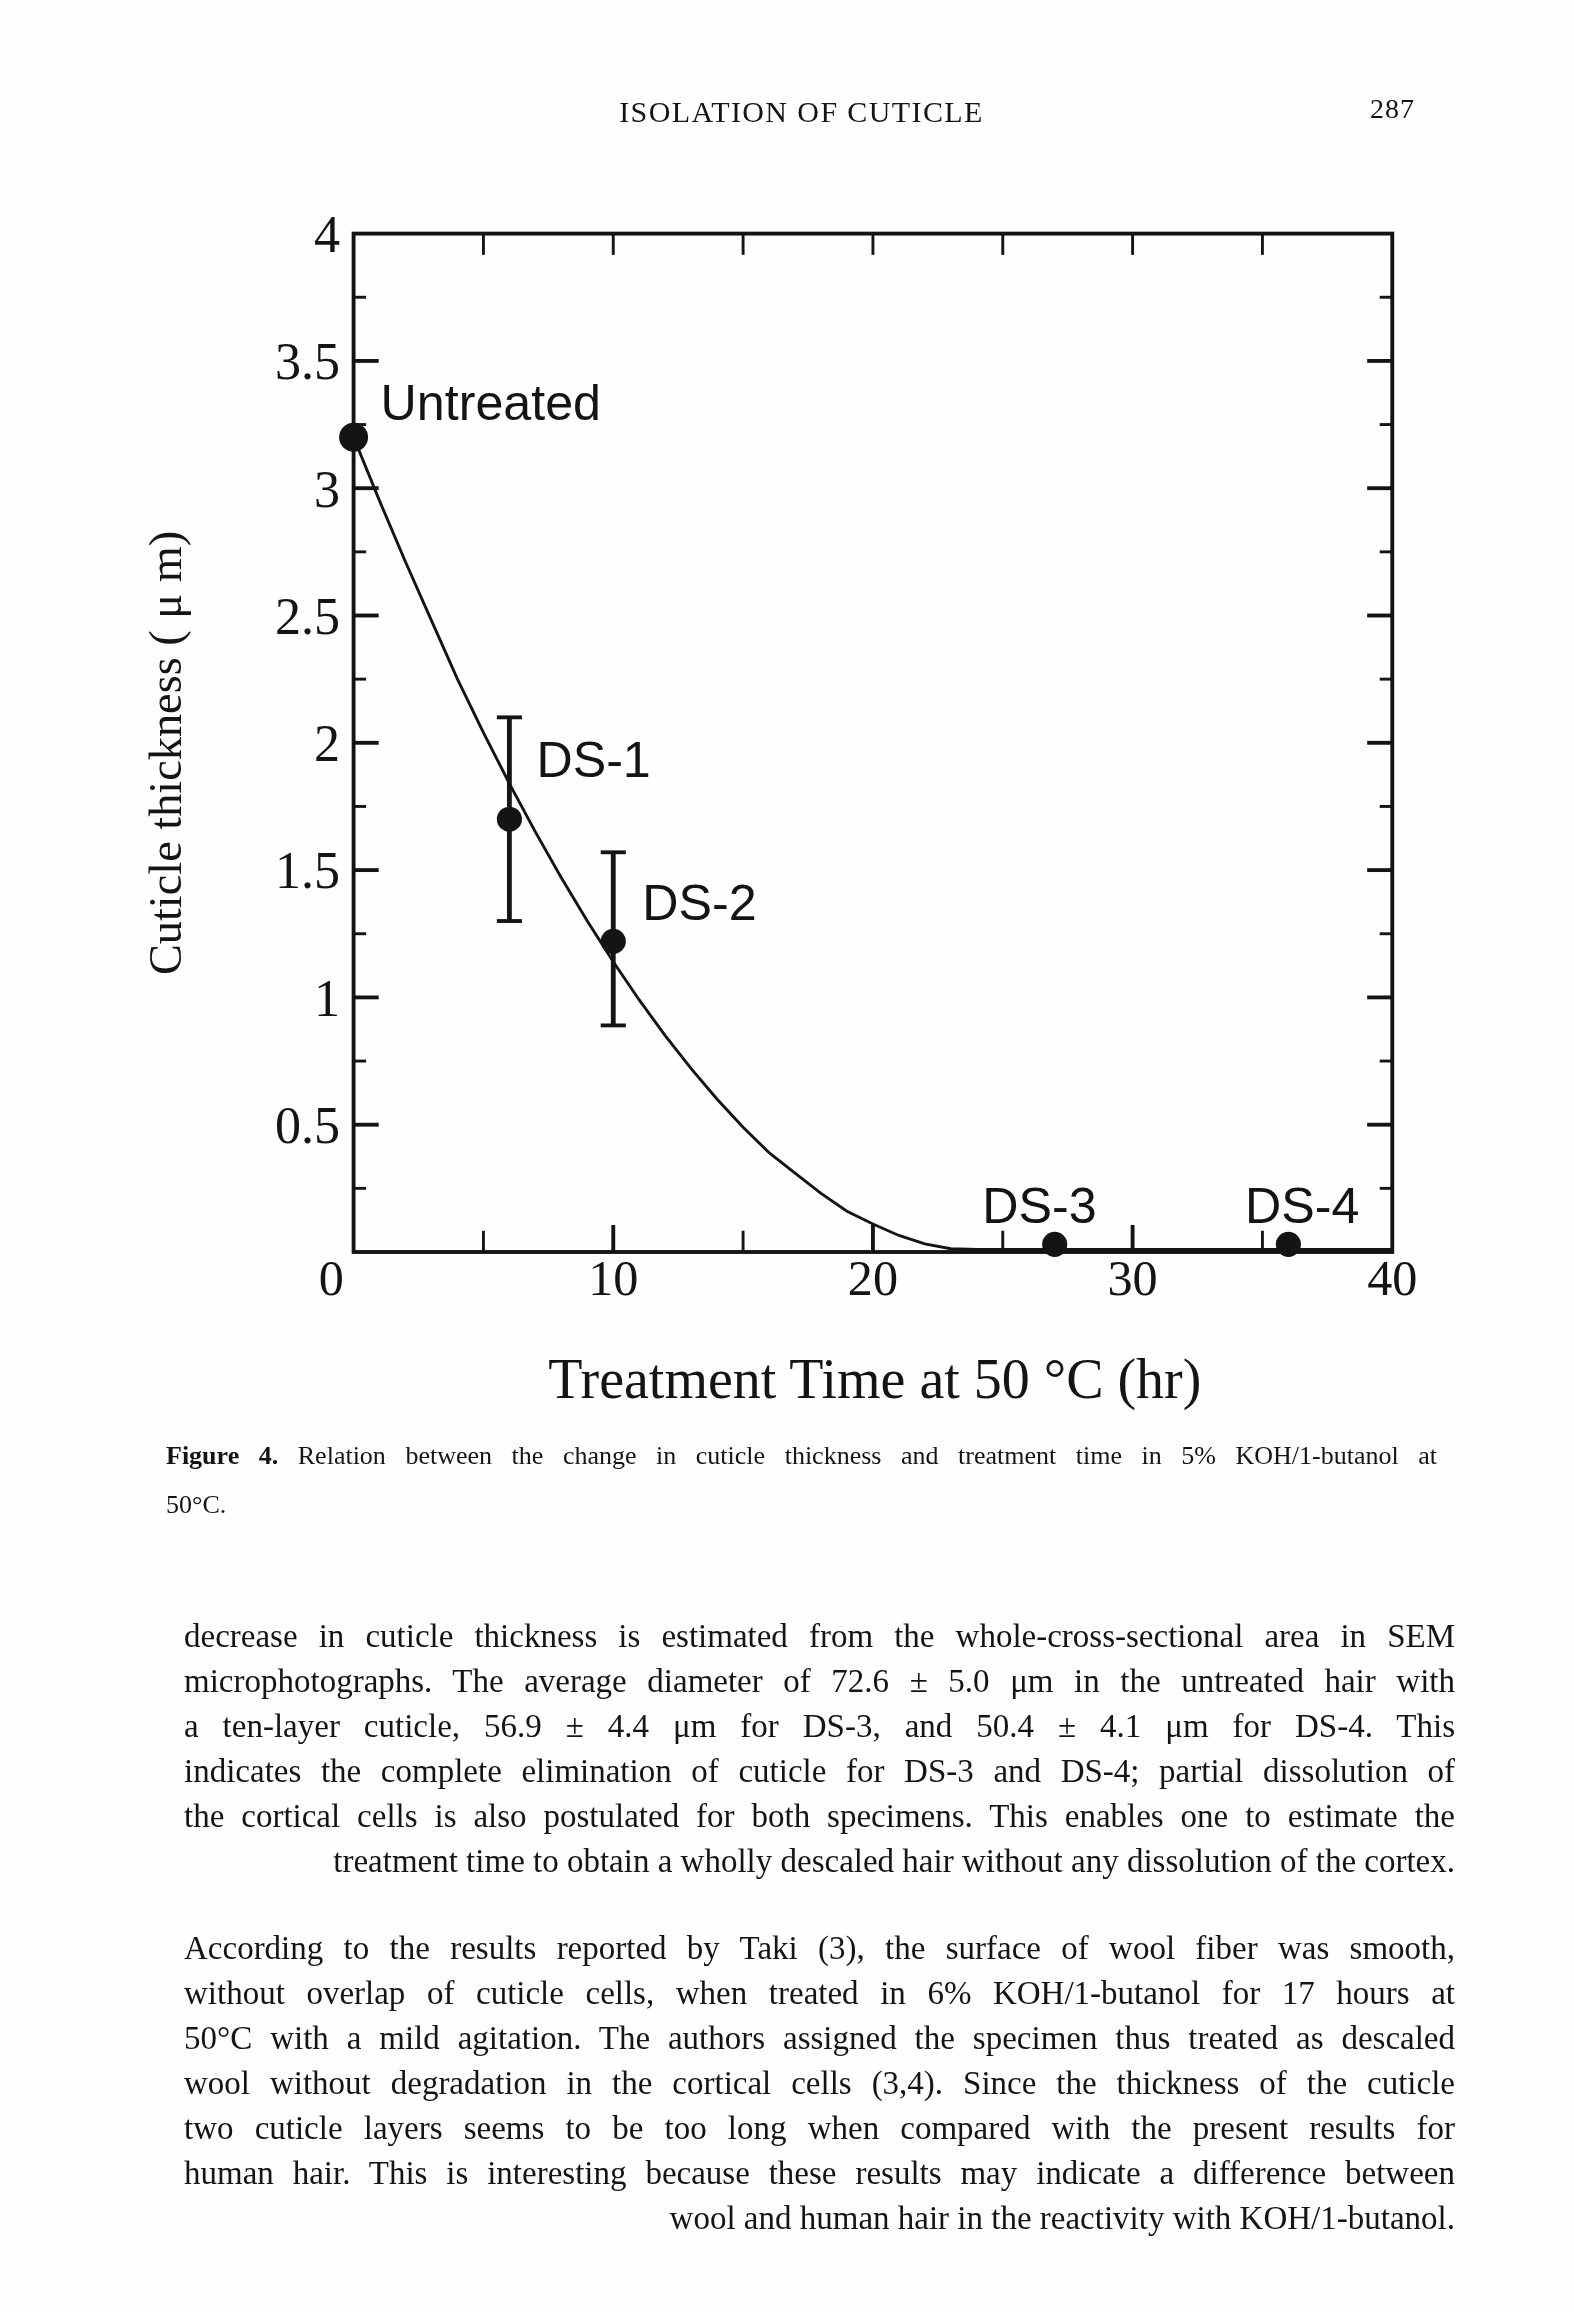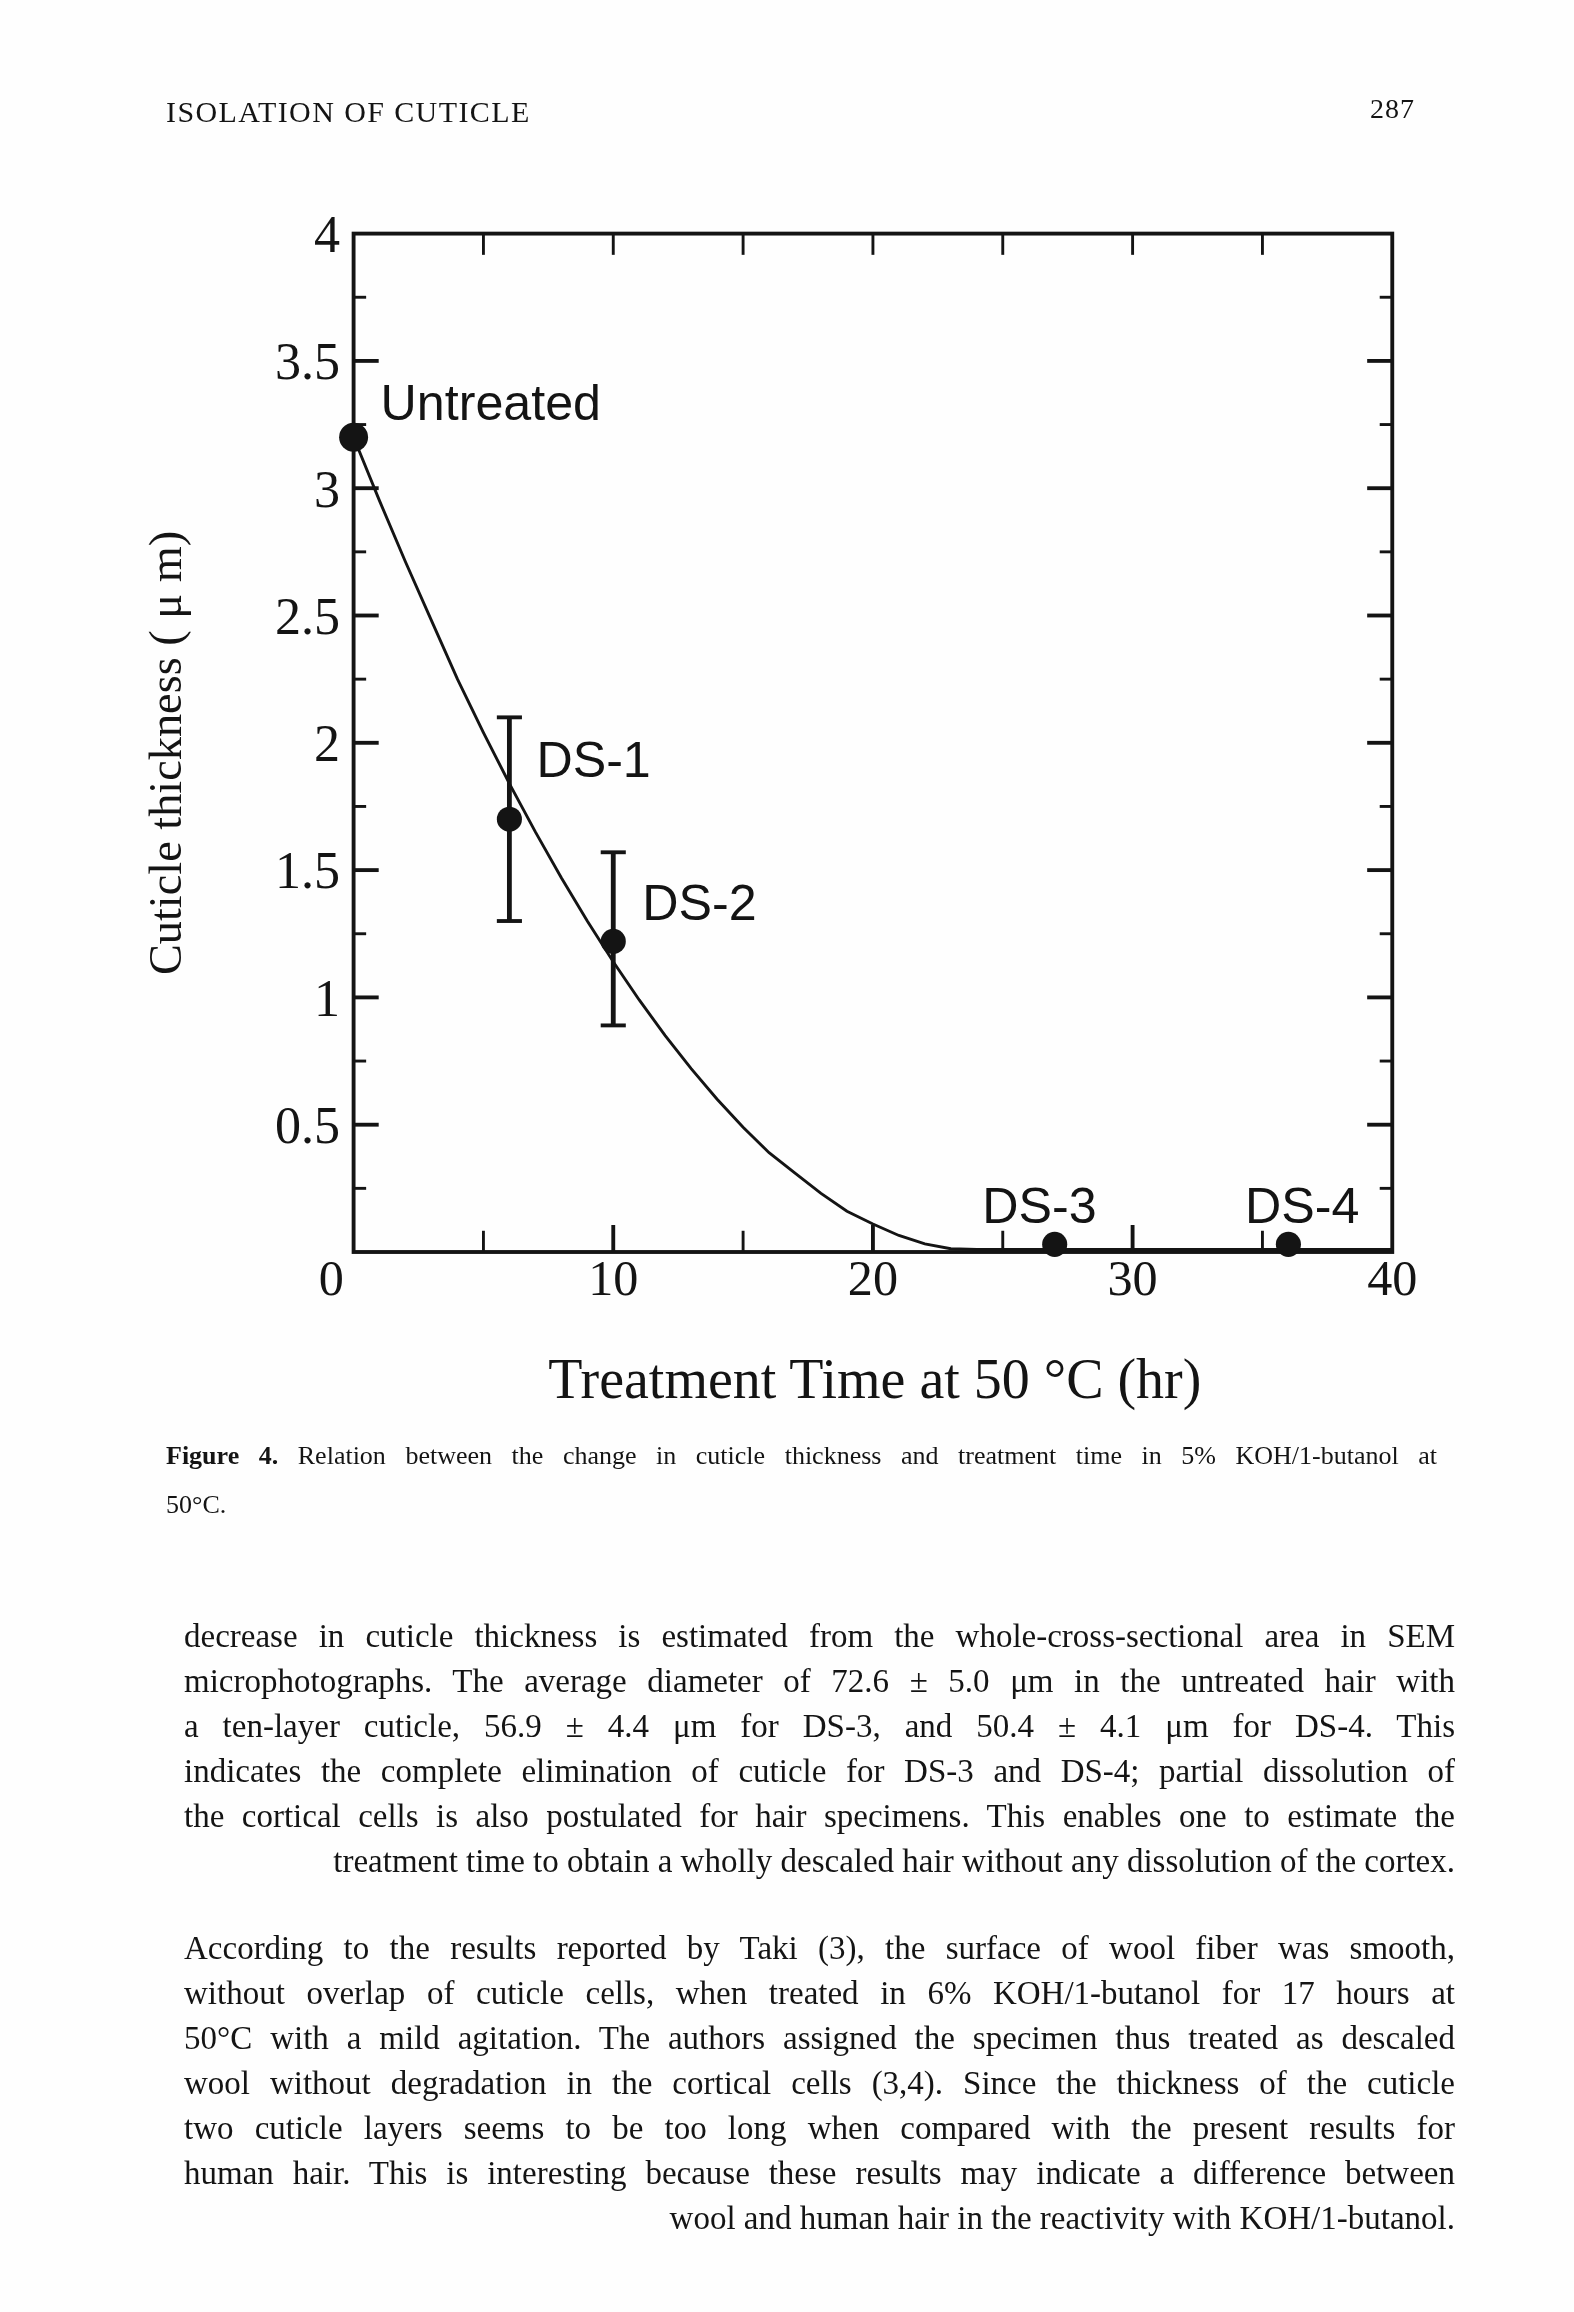--- a/index.html
+++ b/index.html
@@ -6,21 +6,21 @@
   .page{
     position:relative;
     width:1575px;height:2312px;
     background:#fefefe;
     color:#141414;
     font-family:"Liberation Serif", serif;
     overflow:hidden;
   }
   .running-header{
     position:absolute;top:95px;left:166px;width:1271px;
-    font-size:30px;letter-spacing:1.4px;
+    text-align:center;font-size:30px;letter-spacing:1.4px;
   }
   .page-number{
     position:absolute;top:93px;right:160px;
     font-size:28px;letter-spacing:1px;
   }
   .chart-svg{position:absolute;top:0;left:0;}
   .fig-caption{
     position:absolute;top:1431px;left:166px;width:1271px;
     font-size:26px;line-height:49px;
   }
@@ -142,21 +142,21 @@
     <div class="cap-line1"><span class="cap-label">Figure 4.</span><span> </span><span>Relation between the change in cuticle thickness and treatment time in 5% KOH/1-butanol at</span></div>
     <div class="cap-line2">50°C.</div>
   </div>
 
   <div class="body-text">
     <div class="para" id="para1">
         <div class="jline">decrease in cuticle thickness is estimated from the whole-cross-sectional area in SEM</div>
         <div class="jline">microphotographs. The average diameter of 72.6 ± 5.0 μm in the untreated hair with</div>
         <div class="jline">a ten-layer cuticle, 56.9 ± 4.4 μm for DS-3, and 50.4 ± 4.1 μm for DS-4. This</div>
         <div class="jline">indicates the complete elimination of cuticle for DS-3 and DS-4; partial dissolution of</div>
-        <div class="jline">the cortical cells is also postulated for hair specimens. This enables one to estimate the</div>
+        <div class="jline">the cortical cells is also postulated for both specimens. This enables one to estimate the</div>
         <div class="jlast">treatment time to obtain a wholly descaled hair without any dissolution of the cortex.</div>
       </div>
     <div class="para" id="para2">
         <div class="jline">According to the results reported by Taki (3), the surface of wool fiber was smooth,</div>
         <div class="jline">without overlap of cuticle cells, when treated in 6% KOH/1-butanol for 17 hours at</div>
         <div class="jline">50°C with a mild agitation. The authors assigned the specimen thus treated as descaled</div>
         <div class="jline">wool without degradation in the cortical cells (3,4). Since the thickness of the cuticle</div>
         <div class="jline">two cuticle layers seems to be too long when compared with the present results for</div>
         <div class="jline">human hair. This is interesting because these results may indicate a difference between</div>
         <div class="jlast">wool and human hair in the reactivity with KOH/1-butanol.</div>

